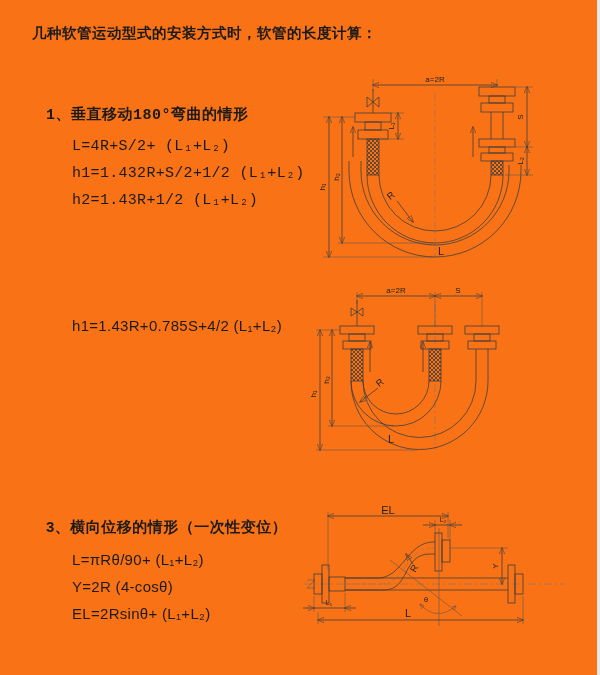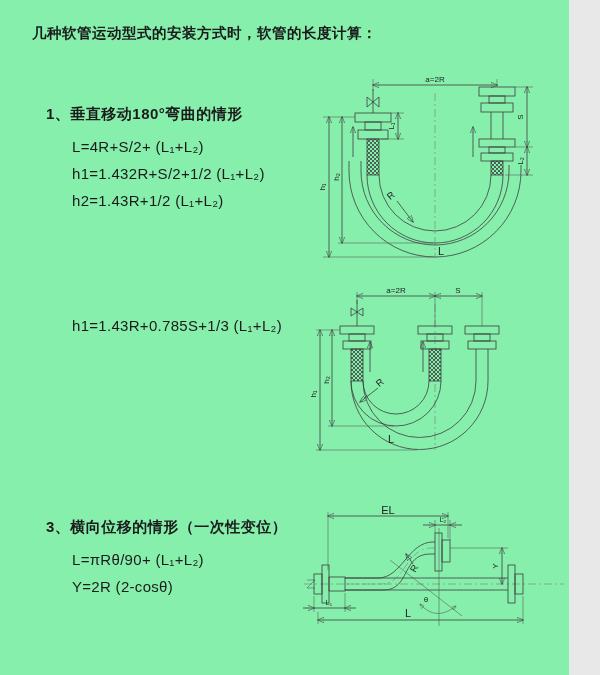--- a/index.html
+++ b/index.html
@@ -1,20 +1,20 @@
 <!DOCTYPE html>
 <html><head>
 <meta charset="utf-8">
 <style>
   html,body{margin:0;padding:0;background:#e8e8e8;}
-  .page{position:relative;width:569px;height:675px;background:#86efac;
-        font-family:"Liberation Sans",sans-serif;color:#1b1b1b;overflow:hidden;}
+  .page{position:relative;width:569px;height:675px;background:#f97316;
+        font-family:"Liberation Sans",sans-serif;color:#1b1b1b;overflow:hidden;padding-left:28px;}
   .title{position:absolute;left:32px;top:24px;font-size:14.5px;font-weight:bold;letter-spacing:.5px;}
   .section{position:absolute;left:46px;}
-  .sec1{top:105px;} .sec2{top:303px;} .sec3{top:518px;}
+  .sec1{top:105px;font-family:Liberation Mono, monospace;} .sec2{top:303px;} .sec3{top:518px;}
   .heading{font-size:15px;font-weight:bold;letter-spacing:.5px;}
   .formulas{margin:9px 0 0 26px;padding:0;list-style:none;font-size:15px;line-height:27px;letter-spacing:.3px;}
   svg{position:absolute;overflow:visible;}
   .d1{left:305px;top:65px;} .d2{left:308px;top:282px;} .d3{left:302px;top:508px;}
   svg line,svg path,svg rect,svg polyline{stroke:#3d3d3d;fill:none;stroke-width:.8;}
   svg .cl{stroke-dasharray:8 3 2 3;stroke-width:.55;stroke:#777;}
   svg .thin{stroke-width:.55;stroke:#555;}
   svg .hatch{fill:url(#hatch);}
   svg text{fill:#222;font-size:8px;font-family:"Liberation Sans",sans-serif;stroke:none;}
   svg text.big{font-size:11px;}
@@ -31,29 +31,30 @@
     <div class="heading">1、垂直移动180°弯曲的情形</div>
     <ul class="formulas">
       <li>L=4R+S/2+ (L₁+L₂)</li>
       <li>h1=1.432R+S/2+1/2 (L₁+L₂)</li>
       <li>h2=1.43R+1/2 (L₁+L₂)</li>
     </ul>
   </div>
 
   <div class="section sec2">
     <ul class="formulas">
-      <li>h1=1.43R+0.785S+1/3 (L₁+L₂)</li>
+      <li>h1=1.43R+0.785S+4/2 (L₁+L₂)</li>
     </ul>
   </div>
 
   <div class="section sec3">
     <div class="heading">3、横向位移的情形（一次性变位）</div>
     <ul class="formulas">
       <li>L=πRθ/90+ (L₁+L₂)</li>
-      <li>Y=2R (2-cosθ)</li>
+      <li>Y=2R (4-cosθ)</li>
+      <li>EL=2Rsinθ+ (L₁+L₂)</li>
     </ul>
   </div>
 
   <svg class="d1" width="240" height="195" viewBox="0 0 240 195">
     <defs>
       <pattern id="hatch" width="4" height="4" patternUnits="userSpaceOnUse">
         <path d="M0,0 l4,4 M4,0 l-4,4" stroke="#666" stroke-width=".45"></path>
       </pattern>
       <marker id="ah" viewBox="0 0 10 8" refX="9" refY="4" markerWidth="9" markerHeight="7" orient="auto-start-reverse">
         <path d="M0,0 L10,4 L0,8 Z" fill="#3d3d3d" stroke="none"></path>

